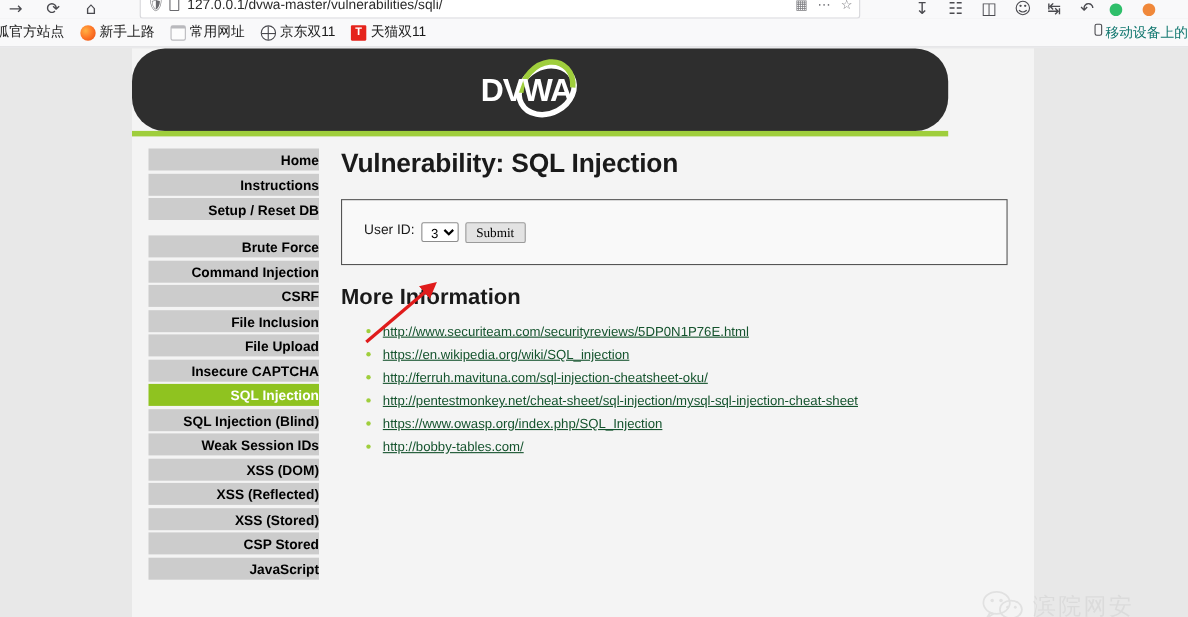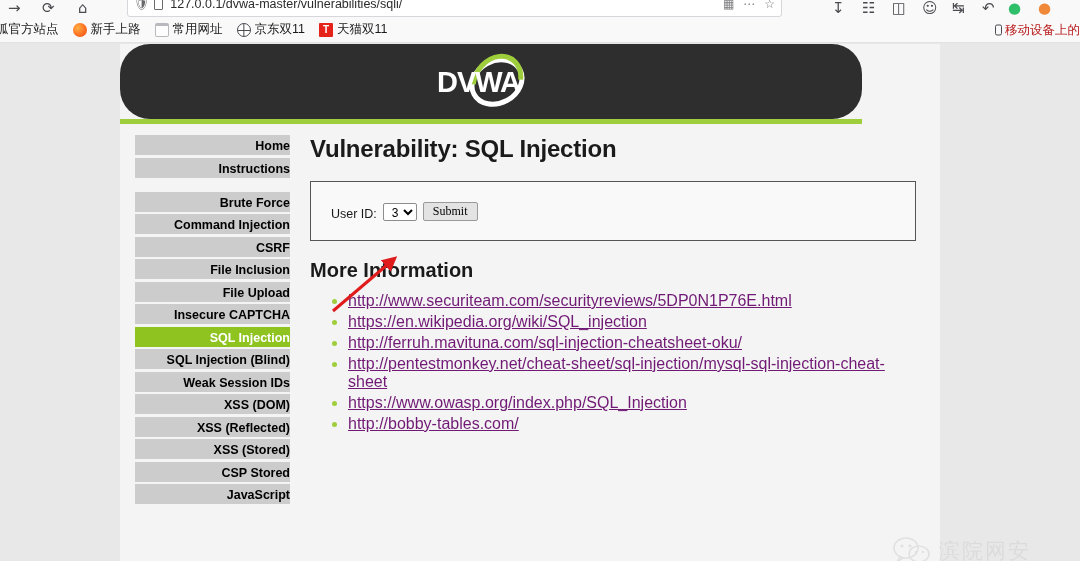--- a/index.html
+++ b/index.html
@@ -114,22 +114,22 @@
   }
   .ico-tmall {
     background: #e5231b; color: #fff;
     font-weight: bold; font-size: 10px;
     border-radius: 1px;
     font-family: "Liberation Sans", sans-serif;
   }
   #mobile-bookmarks {
     position: absolute; right: 0px; top: 50%;
     transform: translateY(-50%);
-    display: flex; align-items: center; gap: 3px;
-    font-size: 12.5px; color: #b91c1c; white-space: nowrap;
+    display: flex; gap: 3px;
+    font-size: 12.5px; color: #0f766e; white-space: nowrap;
   }
   .phone-ico {
     display: inline-block; width: 7px; height: 11px;
     border: 1.3px solid #4a4a4f; border-radius: 2px;
   }
 
   
   #viewport {
     position: absolute; left: 0; top: 44px;
     width: 1080px; height: 517px;
@@ -201,21 +201,21 @@
   }
   #vuln-box {
     border: 1px solid #555555;
     background: #f9f9f9;
     height: 60px;
     display: flex;
     align-items: center;
     padding-left: 20px;
     margin-bottom: 18px;
   }
-  .form-row { display: flex; align-items: flex-end; gap: 6px; }
+  .form-row { display: flex; align-items: flex-start; gap: 6px; }
   #user-id-label {
     font-size: 12.5px; color: #1a1a1a;
     font-family: "Liberation Sans", sans-serif;
   }
   #user-id-select {
     font-size: 12px;
     font-family: "Liberation Sans", sans-serif;
     padding: 1px 1px 1px 4px;
     border: 1px solid #8d8d8d;
     background: #ffffff;
@@ -244,23 +244,23 @@
   }
   #links-list {
     margin: 0; padding-left: 38px;
     list-style: disc;
   }
   #links-list li {
     margin-bottom: 3px;
     color: #9fce3c;
   }
   #links-list a {
-    color: #701a75;
+    color: #14532d;
     text-decoration: underline;
-    font-size: 16px;
+    font-size: 12px;
     font-family: "Liberation Sans", sans-serif;
   }
 
   
   #annotation-arrow {
     position: absolute;
     left: 320px; top: 196px;
     width: 100px; height: 80px;
     pointer-events: none;
   }
@@ -348,20 +348,21 @@
           </svg>
         </div>
       </div>
 
       <div id="page-body">
 
         <div id="sidebar">
           <div class="menu-group">
             <div class="menu-item">Home</div>
             <div class="menu-item">Instructions</div>
+            <div class="menu-item">Setup / Reset DB</div>
           </div>
 
           <div class="menu-group">
             <div class="menu-item">Brute Force</div>
             <div class="menu-item">Command Injection</div>
             <div class="menu-item">CSRF</div>
             <div class="menu-item">File Inclusion</div>
             <div class="menu-item">File Upload</div>
             <div class="menu-item">Insecure CAPTCHA</div>
             <div class="menu-item selected">SQL Injection</div>

